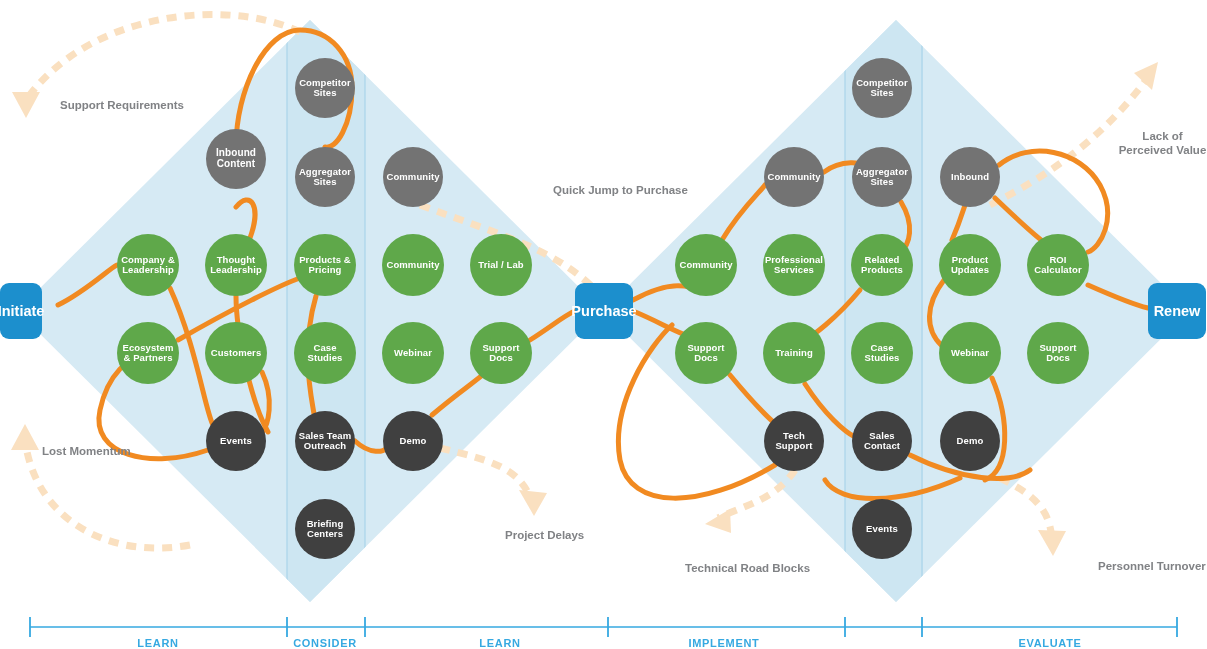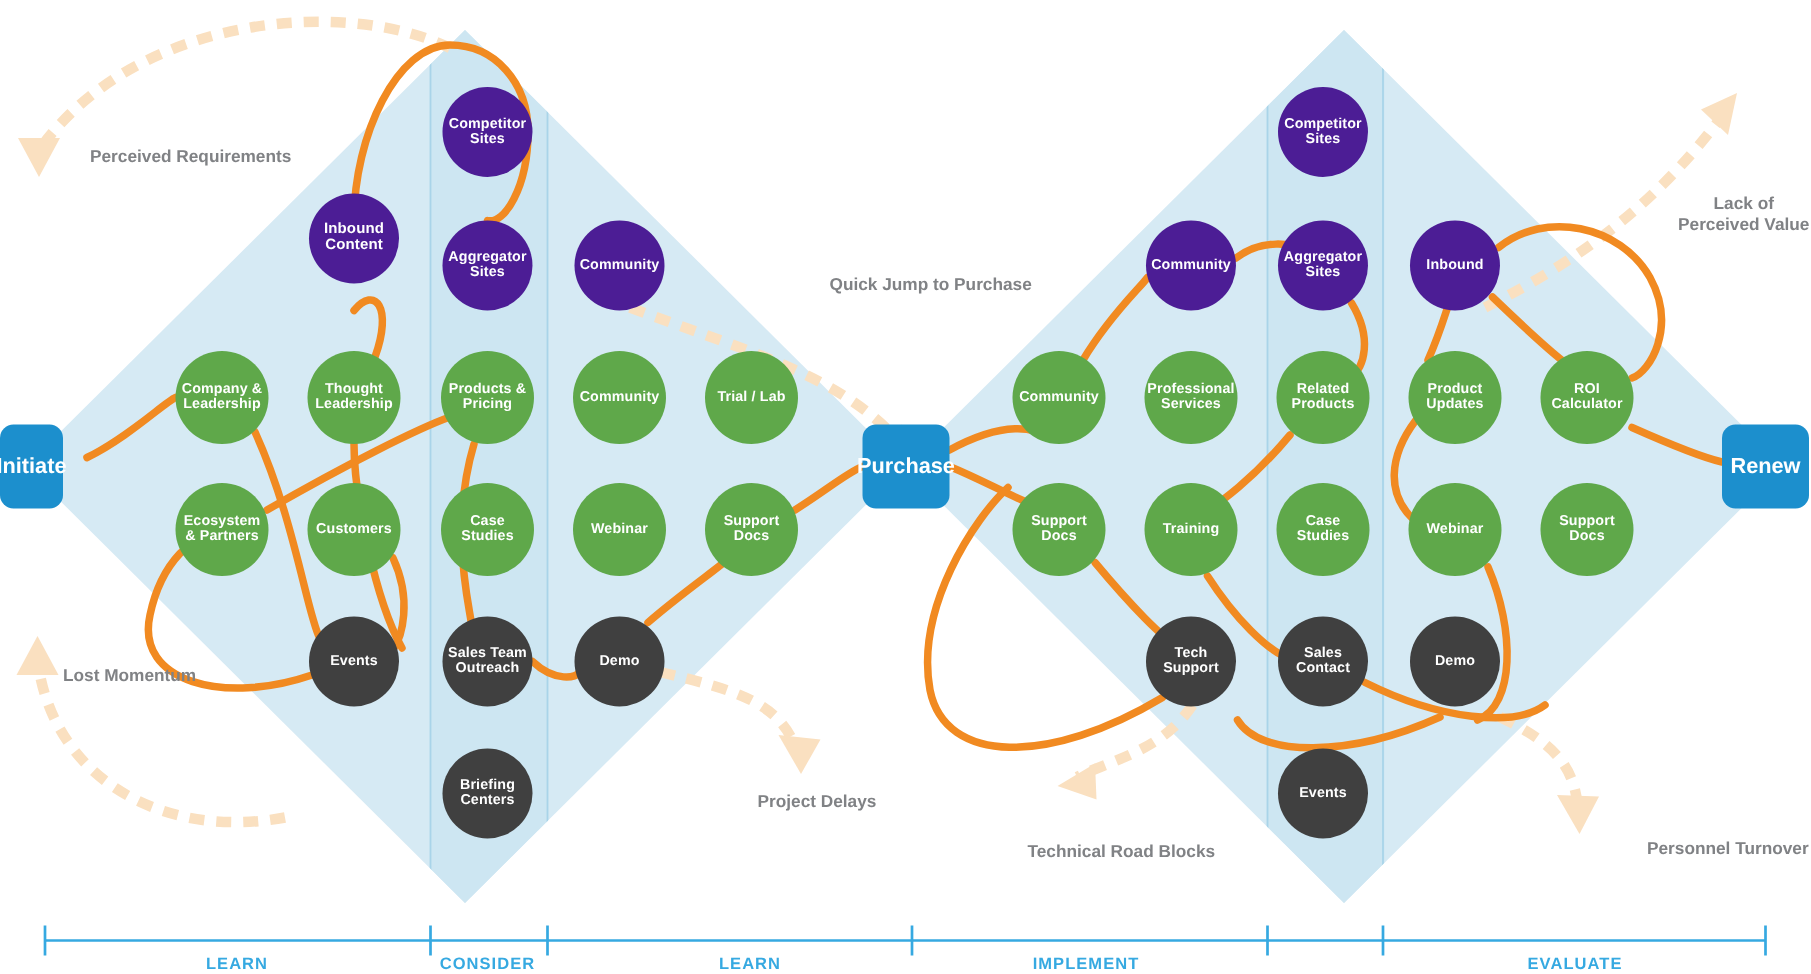--- a/index.html
+++ b/index.html
@@ -7,21 +7,21 @@
        font-family:"Liberation Sans",sans-serif;}
   #stage{position:relative;width:1207px;height:649px;}
   svg.layer{position:absolute;left:0;top:0;width:1207px;height:649px;}
 
   
   .node{position:absolute;border-radius:50%;display:flex;align-items:center;
         justify-content:center;text-align:center;color:#ffffff;
         font-weight:bold;line-height:1.08;letter-spacing:.1px;
         box-sizing:border-box;}
   .node span{display:block;padding:0 3px;}
-  .offsite{background:#4c1d95;}
+  .offsite{background:#737373;}
   .onsite {background:#5FA84A;}
   .offline{background:#404040;}
 
   
   .stagebox{position:absolute;background:#1C8FCD;border-radius:9px;
             display:flex;align-items:center;justify-content:center;
             color:#ffffff;font-weight:bold;font-size:14.5px;}
 
   
   .anno{position:absolute;color:#808285;font-size:11.5px;font-weight:bold;
@@ -248,21 +248,21 @@
         <span>Initiate</span>
       </div>
       <div class="stagebox" style="left: 575px; top: 283px; width: 58px; height: 56px;">
         <span>Purchase</span>
       </div>
       <div class="stagebox" style="left: 1148px; top: 283px; width: 58px; height: 56px;">
         <span>Renew</span>
       </div>
     </div>
   <div id="annos-host">
-      <div class="anno" style="left: 60px; top: 98px;">Perceived Requirements</div>
+      <div class="anno" style="left: 60px; top: 98px;">Support Requirements</div>
       <div class="anno" style="left: 42px; top: 444px;">Lost Momentum</div>
       <div class="anno" style="left: 553px; top: 183px;">Quick Jump to Purchase</div>
       <div class="anno" style="left: 505px; top: 528px;">Project Delays</div>
       <div class="anno" style="left: 685px; top: 561px;">Technical Road Blocks</div>
       <div class="anno" style="left: 1118px; top: 129px;">Lack of Perceived Value</div>
       <div class="anno" style="left: 1098px; top: 559px;">Personnel Turnover</div>
     </div>
   <div id="axis-host">
       <div class="axlab" style="left: 158px;">LEARN</div>
       <div class="axlab" style="left: 325px;">CONSIDER</div>

